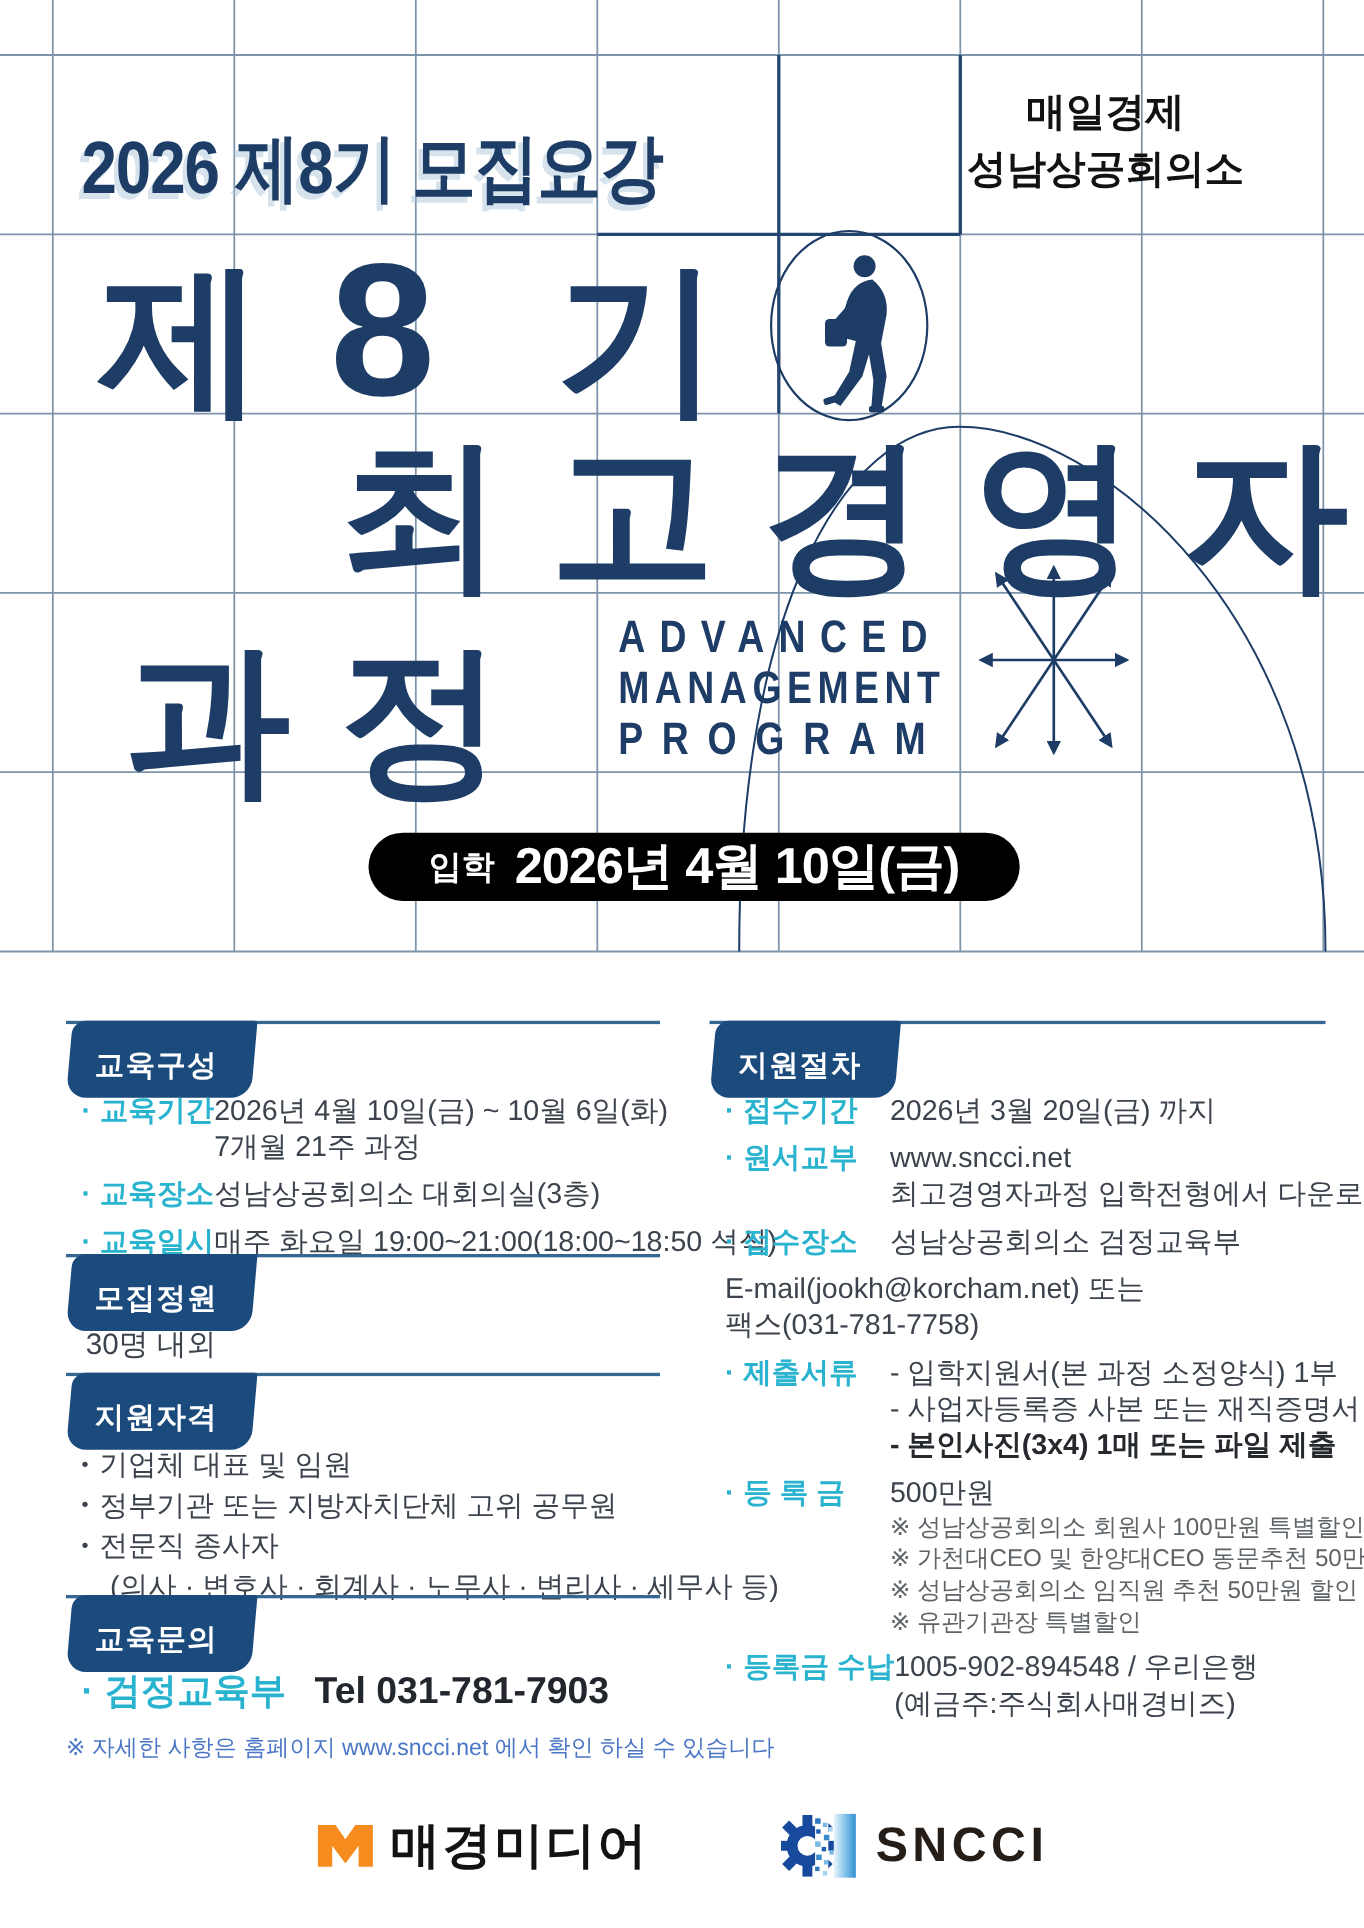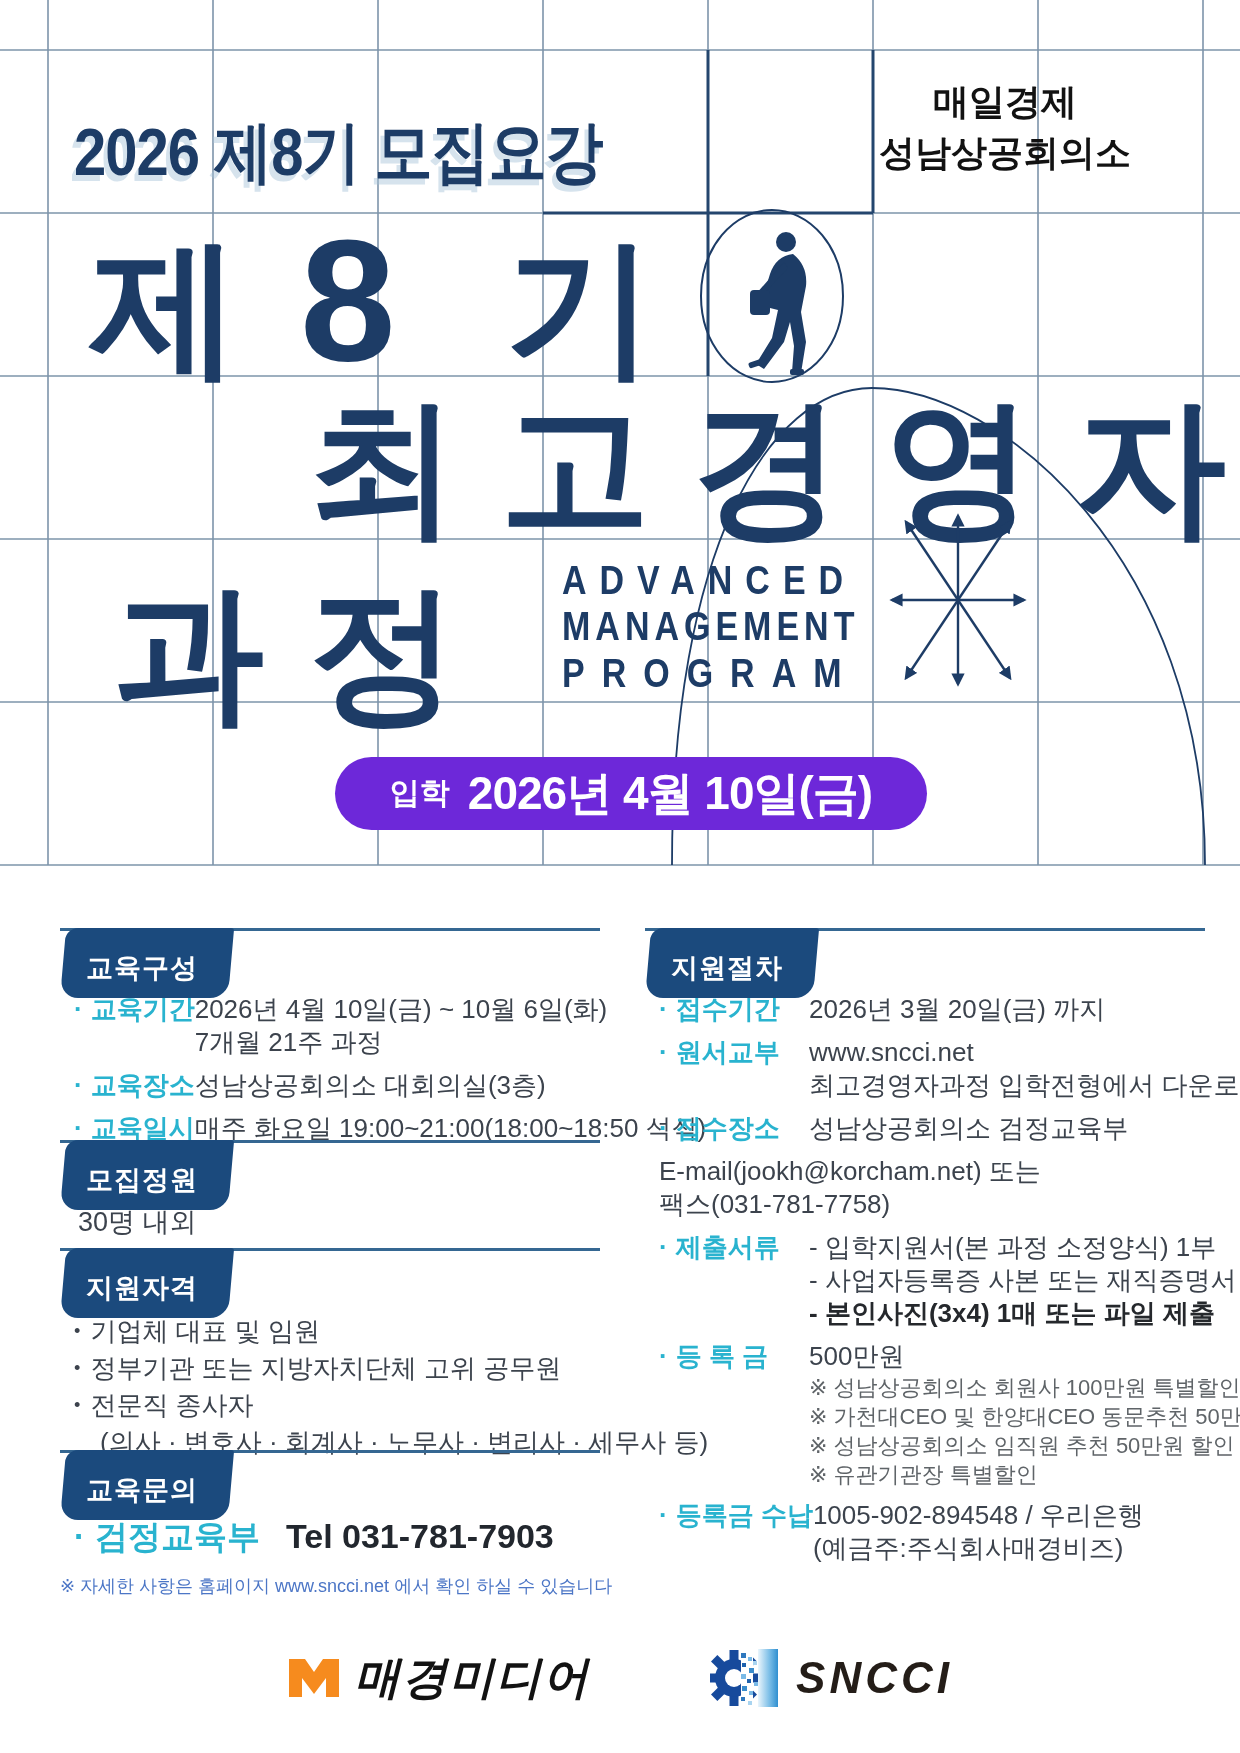--- a/index.html
+++ b/index.html
@@ -18,21 +18,21 @@
   
   .hero-char{position:absolute;font-weight:900;color:#1d3c66;line-height:1;font-size:150px;}
   .char-8{font-size:172px;}
   .hero-row2{position:absolute;left:308px;top:392px;font-size:150px;font-weight:900;color:#1d3c66;
              line-height:1;letter-spacing:42px;white-space:nowrap;}
   .en-block{position:absolute;left:562px;top:556px;color:#1d3c66;font-weight:600;font-size:34px;
             transform:scaleY(1.22);transform-origin:top left;line-height:38px;white-space:nowrap;}
   .en1{letter-spacing:13px;} .en2{letter-spacing:5px;} .en3{letter-spacing:17px;}
 
   
-  .admission-badge{position:absolute;left:335px;top:757px;width:592px;height:73px;background:#6d28d9;
+  .admission-badge{position:absolute;left:335px;top:757px;width:592px;height:62px;background:#000000;
                    border-radius:40px;display:flex;align-items:center;justify-content:center;gap:18px;color:#fff;}
   .badge-prefix{font-size:30px;font-weight:600;}
   .badge-date{font-size:46px;font-weight:900;letter-spacing:-1px;white-space:nowrap;}
 
   
   .col{position:absolute;}
   .col-left{left:60px;width:540px;}
   .col-right{left:645px;top:928px;width:560px;}
   .sec-head{border-top:3px solid #356792;position:relative;height:50px;margin-bottom:12px;}
   .sec-badge{position:absolute;left:0;top:-3px;z-index:0;color:#fff;font-size:27px;font-weight:800;
@@ -48,26 +48,26 @@
   .lv-val .bold{font-weight:800;color:#25282c;}
   .note-line{font-size:22px;color:#5f6468;line-height:29px;white-space:nowrap;}
   .plain-value{font-size:27px;color:#3c434d;padding-left:18px;line-height:34px;}
   .q-item{font-size:26px;color:#3c434d;line-height:37px;padding-left:14px;white-space:nowrap;}
   .q-item::before{content:"•";font-size:0.7em;margin-right:10px;vertical-align:3px;}
   .q-sub{font-size:26px;color:#3c434d;line-height:37px;padding-left:40px;white-space:nowrap;}
   .contact-line{display:flex;align-items:baseline;gap:26px;padding-left:14px;margin-top:10px;text-align:center;}
   .contact-dept{color:#29b3cf;font-size:33px;font-weight:800;white-space:nowrap;}
   .contact-dept::before{content:"·";margin-right:10px;font-weight:900;}
   .contact-tel{color:#22272e;font-size:34px;font-weight:800;white-space:nowrap;}
-  .homepage-note{margin-top:14px;color:#4c76c6;font-size:18px;white-space:nowrap;}
+  .homepage-note{margin-top:14px;color:#4c76c6;font-size:21px;white-space:nowrap;}
 
   
   .footer{position:absolute;left:0;right:0;top:1648px;display:flex;justify-content:center;
           align-items:center;gap:120px;}
-  .logo{display:flex;align-items:center;gap:14px;font-style:italic;}
+  .logo{display:flex;align-items:center;gap:14px;}
   .mk-text{font-size:45px;font-weight:800;color:#121212;letter-spacing:2px;white-space:nowrap;}
   .sncci-text{font-size:44px;font-weight:900;color:#241d18;letter-spacing:4px;white-space:nowrap;text-align:right;}
 </style>
 </head>
 <body>
 
 <div class="poster">
 
   <svg class="abs" style="left:0;top:0;" width="1240" height="870" viewBox="0 0 1240 870">
     <g stroke="#7d94aa" stroke-width="1.6">

